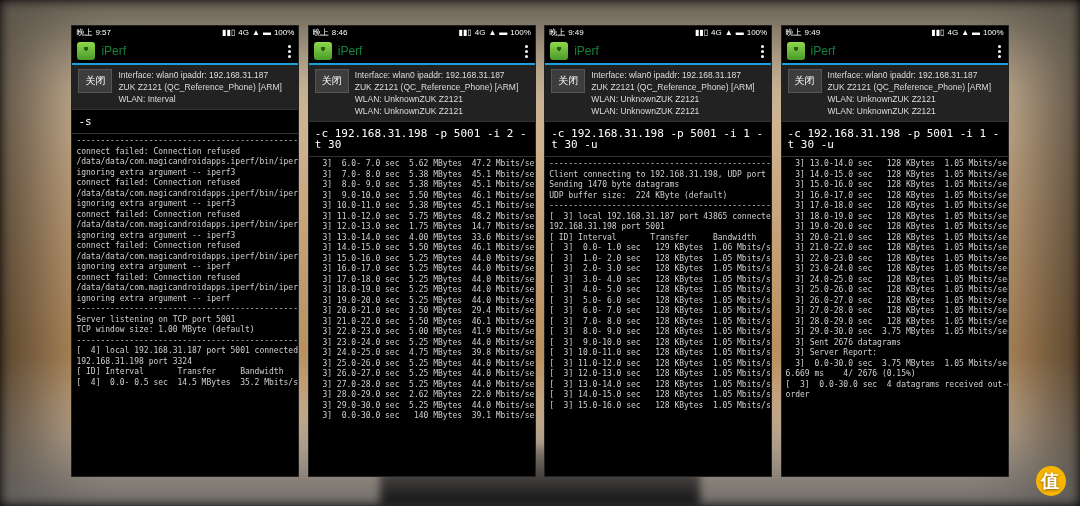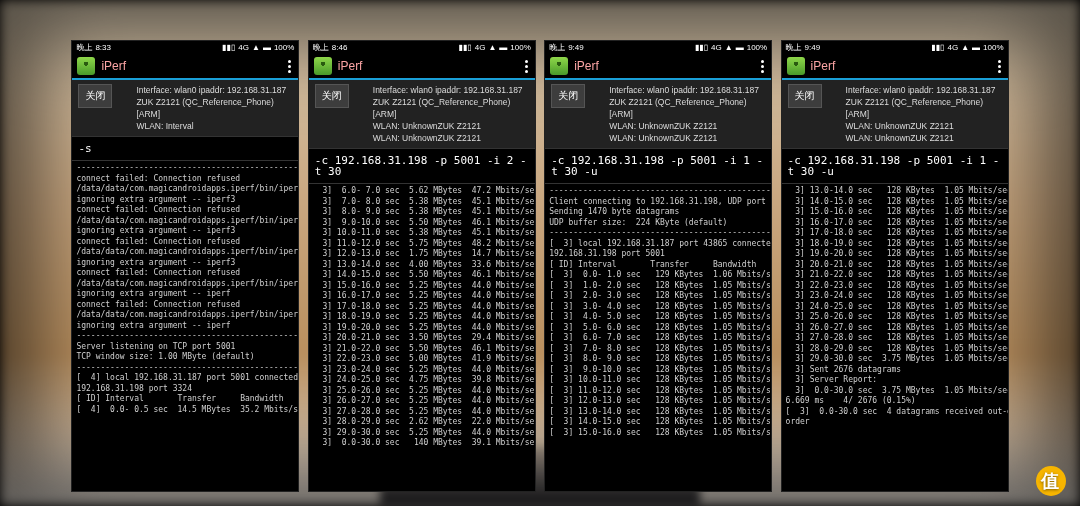--- a/index.html
+++ b/index.html
@@ -1,47 +1,47 @@
 <!DOCTYPE html>
 <html><head>
 <meta charset="utf-8">
 <style>
   html,body{margin:0;padding:0;width:1080px;height:506px;overflow:hidden;font-family:sans-serif;background:#000}
   .bg{position:absolute;inset:0;background:linear-gradient(180deg,#d8c9b0 0%,#c9a780 40%,#b98f5e 70%,#e5dfd8 100%);filter:blur(6px)}
   .vignette{position:absolute;inset:0;box-shadow:inset 0 0 80px 40px rgba(0,0,0,.6)}
-  .phones{position:absolute;inset:0;display:flex;justify-content:space-evenly;align-items:center;padding:26px 62px 0}
+  .phones{position:absolute;inset:0;display:flex;justify-content:space-evenly;align-items:flex-start;padding:26px 62px 0}
   .phone{width:226px;height:450px;background:#000;color:#cfcfcf;font-size:8px;line-height:11px;box-shadow:0 0 0 1px #222;display:flex;flex-direction:column;overflow:hidden}
   .status{display:flex;align-items:center;gap:3px;padding:1px 4px;font-size:8px;color:#fff;background:#000}
   .status .sp{flex:1}
   .titlebar{display:flex;align-items:center;background:#000;padding:3px 5px;border-bottom:2px solid #1aa0d8}
   .appicon{width:18px;height:18px;background:linear-gradient(180deg,#8fd84a,#4a9a2a);border-radius:3px;position:relative;margin-right:6px}
   .appicon:before{content:"";position:absolute;left:4px;top:3px;width:10px;height:12px;background:radial-gradient(circle at 50% 30%,#2a5a10 2px,transparent 2px);border-radius:3px}
-  .apptitle{color:#fca5a5;font-size:12px;font-weight:400}
+  .apptitle{color:#15803d;font-size:12px;font-weight:400}
   .menu{margin-left:auto;display:flex;flex-direction:column;gap:2px;padding:2px}
   .menu span{width:3px;height:3px;background:#fff;border-radius:50%}
-  .infocard{background:#222;color:#ddd;padding:4px 6px;font-size:8.5px;line-height:12px;display:flex;gap:24px}
+  .infocard{background:#222;color:#ddd;padding:4px 6px;font-size:8.5px;line-height:12px;display:flex;gap:6px}
   .closebtn{background:#3d3d3d;color:#fff;border:1px solid #555;padding:4px 6px;font-size:10px;align-self:flex-start;white-space:nowrap}
   .cmd{background:#000;color:#fff;border-top:1px solid #333;border-bottom:1px solid #333;padding:6px;font-size:11px;font-family:monospace;white-space:pre-wrap}
   .term{flex:1;background:#000;color:#d0d0d0;font-family:monospace;font-size:8px;line-height:10.5px;padding:2px 4px;overflow:hidden;white-space:pre}
   .watermark{position:absolute;right:14px;bottom:10px;display:flex;align-items:center;gap:8px;color:#fff;font-weight:600;font-size:22px;letter-spacing:2px;text-shadow:0 1px 3px rgba(0,0,0,.5)}
   .wm-badge{width:30px;height:30px;border-radius:50%;background:#f7b500;color:#fff;display:flex;align-items:center;justify-content:center;font-size:18px;font-weight:700}
   .routerhint{position:absolute;left:50%;bottom:0;transform:translateX(-50%);width:320px;height:60px;background:linear-gradient(180deg,rgba(20,20,25,.2),rgba(20,20,25,.9));filter:blur(4px)}
 </style>
 </head>
 <body>
 
 <div class="bg"></div>
 <div class="routerhint"></div>
 <div class="vignette"></div>
 
 <div class="phones" id="phones">
     <div class="phone">
       <div class="status">
         <span>晚上</span>
-        <span>8:33</span>
+        <span>9:57</span>
         <span class="sp"></span>
         <span>▮▮▯</span>
         <span>4G</span>
         <span>▲</span>
         <span>▬</span>
         <span>100%</span>
       </div>
       <div class="titlebar">
         <div class="appicon"></div>
         <div class="apptitle">iPerf</div>

